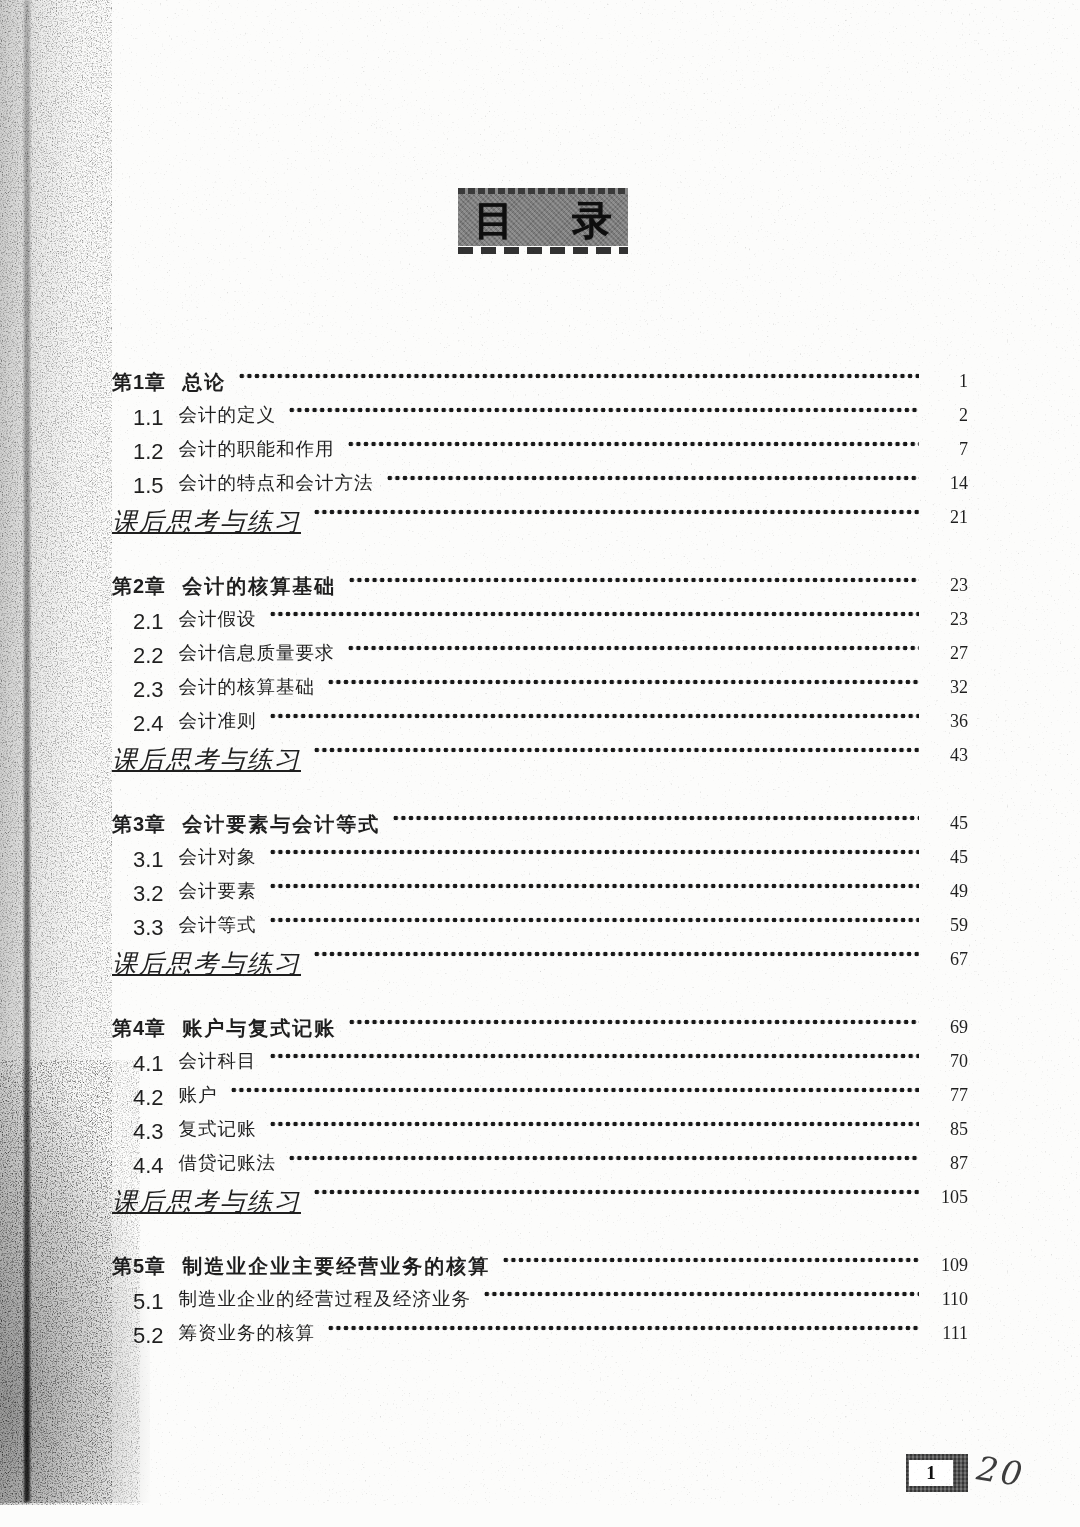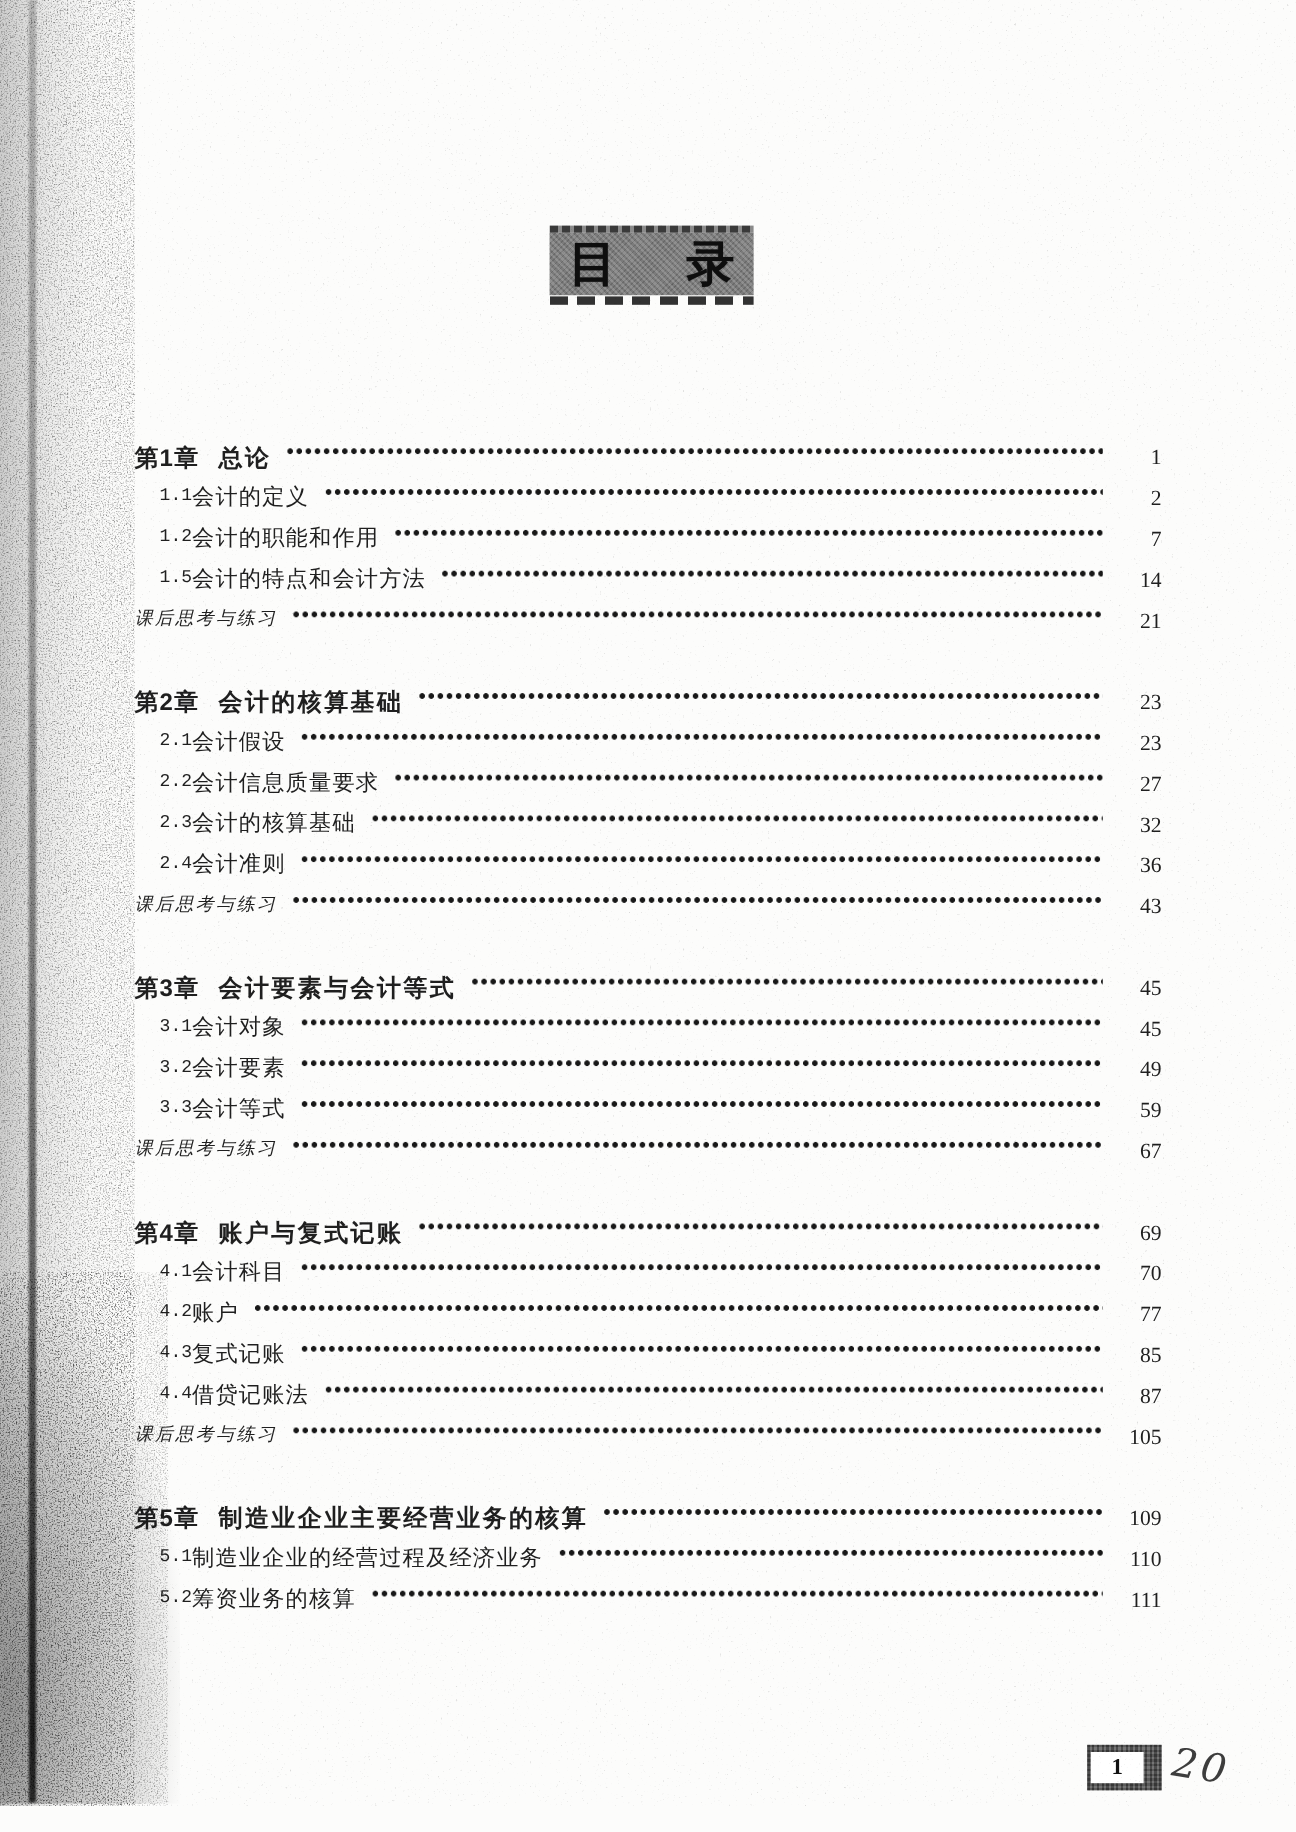--- a/index.html
+++ b/index.html
@@ -71,25 +71,25 @@
   .row {
     height:34px; display:flex; align-items:flex-start; padding-bottom:5px;
   }
   .row .label, .row .num { line-height:1.05; white-space:nowrap; }
   .chapter-row .num {
     font-size:20px; font-weight:700; margin-right:16px; letter-spacing:1px;
   }
   .chapter-row .label { font-size:20px; font-weight:700; letter-spacing:2px; }
   .section-row { padding-left:21px; }
   .section-row .num {
-    font-family:Liberation Mono, monospace; font-size:15px; 
+    font-family:Liberation Sans, sans-serif; font-size:22px; margin-right:15px;
   }
   .section-row .label { font-size:18.5px; letter-spacing:1px;font-family:Liberation Serif, serif; }
   .exercise-row .label {
-    font-size:15px; font-style:italic; letter-spacing:2px;
+    font-size:25px; font-style:italic; letter-spacing:2px;text-decoration:underline;
   }
   .dots {
     flex:1; height:8px; margin:0 9px 2px 12px;
     background-image:radial-gradient(circle, #181818 2.05px, rgba(0,0,0,0) 2.6px);
     background-size:7.6px 8px; background-repeat:repeat-x;
     background-position:left center;
   }
   .page {
     font-family:"Liberation Serif", serif; font-size:18px;
     min-width:40px; text-align:right; line-height:1.05;

